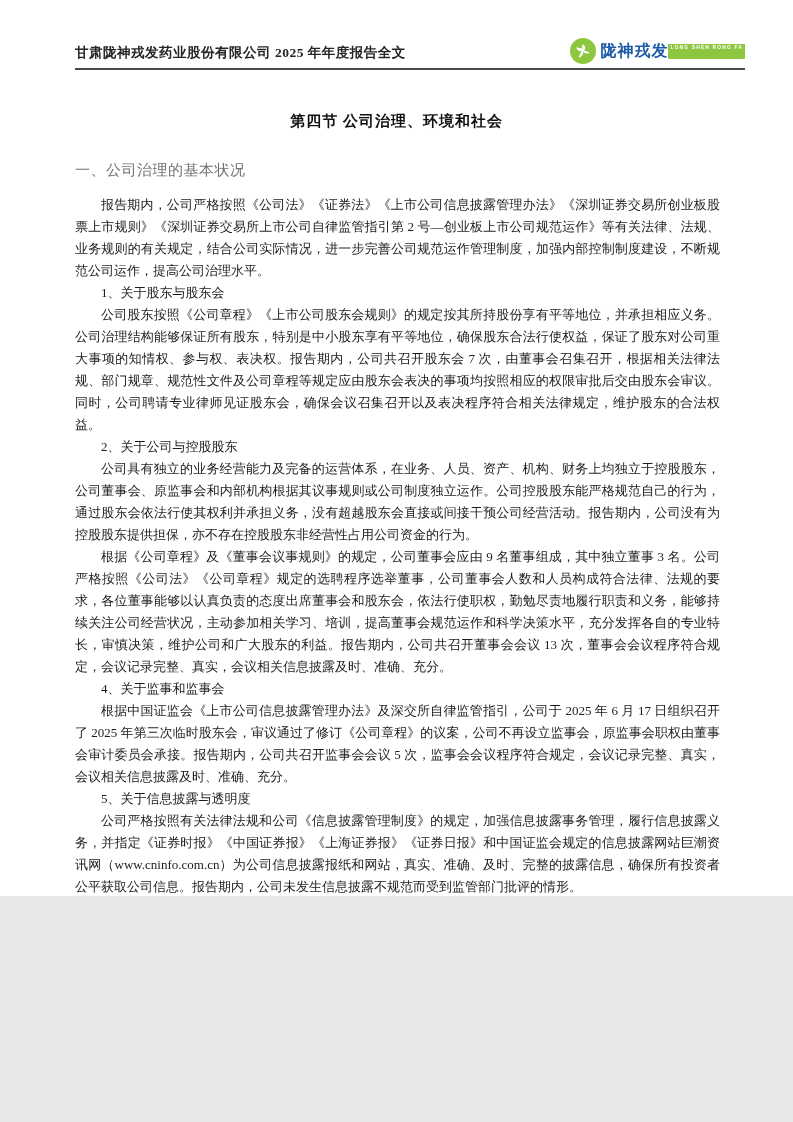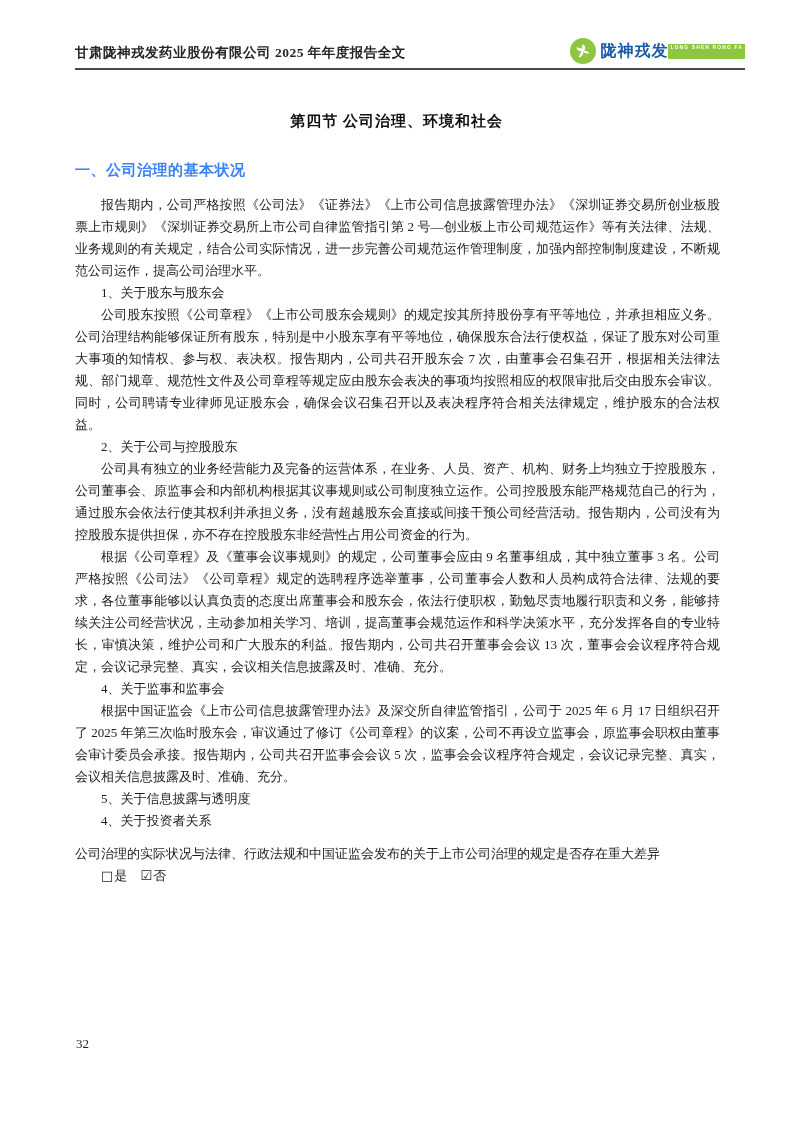--- a/index.html
+++ b/index.html
@@ -1,19 +1,19 @@
 <!DOCTYPE html>
 <html><head>
 <meta charset="utf-8">
 <style>
   * { margin:0; padding:0; box-sizing:border-box; }
   html,body { background:#e8e8e8; }
   .page {
     position:relative;
-    width:793px; height:1122px;
+    width:793px; height:896px;
     margin:0 auto;
     background:#ffffff;
     font-family:"Liberation Serif","DejaVu Serif",serif;
     color:#1c1c1c;
     overflow:hidden;
   }
   
   .header {
     position:absolute; top:38px; left:75px; right:48px;
     display:flex; justify-content:space-between; align-items:flex-end;
@@ -45,21 +45,21 @@
   }
   
   .main-title {
     margin-top:112px;
     text-align:center;
     font-size:15px; font-weight:bold; color:#111;
     letter-spacing:1px;
   }
   .section-heading {
     margin:30px 73px 0 75px;
-    font-size:15px; font-weight:bold; color:#3b82f6;
+    font-size:15px; font-weight:normal; color:#737373;
     letter-spacing:0.5px;
   }
   .body-text {
     margin:14px 73px 0 75px;
     font-size:13px; line-height:22px;
     text-align:justify;
     color:#1c1c1c;
   }
   .body-text p { text-indent:2em; }
   .body-text p.subheading { font-weight:normal; }
@@ -100,20 +100,21 @@
   <div class="body-text">
     <p>报告期内，公司严格按照《公司法》《证券法》《上市公司信息披露管理办法》《深圳证券交易所创业板股票上市规则》《深圳证券交易所上市公司自律监管指引第 2 号—创业板上市公司规范运作》等有关法律、法规、业务规则的有关规定，结合公司实际情况，进一步完善公司规范运作管理制度，加强内部控制制度建设，不断规范公司运作，提高公司治理水平。</p>
     <p class="subheading">1、关于股东与股东会</p>
     <p>公司股东按照《公司章程》《上市公司股东会规则》的规定按其所持股份享有平等地位，并承担相应义务。公司治理结构能够保证所有股东，特别是中小股东享有平等地位，确保股东合法行使权益，保证了股东对公司重大事项的知情权、参与权、表决权。报告期内，公司共召开股东会 7 次，由董事会召集召开，根据相关法律法规、部门规章、规范性文件及公司章程等规定应由股东会表决的事项均按照相应的权限审批后交由股东会审议。同时，公司聘请专业律师见证股东会，确保会议召集召开以及表决程序符合相关法律规定，维护股东的合法权益。</p>
     <p class="subheading">2、关于公司与控股股东</p>
     <p>公司具有独立的业务经营能力及完备的运营体系，在业务、人员、资产、机构、财务上均独立于控股股东，公司董事会、原监事会和内部机构根据其议事规则或公司制度独立运作。公司控股股东能严格规范自己的行为，通过股东会依法行使其权利并承担义务，没有超越股东会直接或间接干预公司经营活动。报告期内，公司没有为控股股东提供担保，亦不存在控股股东非经营性占用公司资金的行为。</p>
     <p>根据《公司章程》及《董事会议事规则》的规定，公司董事会应由 9 名董事组成，其中独立董事 3 名。公司严格按照《公司法》《公司章程》规定的选聘程序选举董事，公司董事会人数和人员构成符合法律、法规的要求，各位董事能够以认真负责的态度出席董事会和股东会，依法行使职权，勤勉尽责地履行职责和义务，能够持续关注公司经营状况，主动参加相关学习、培训，提高董事会规范运作和科学决策水平，充分发挥各自的专业特长，审慎决策，维护公司和广大股东的利益。报告期内，公司共召开董事会会议 13 次，董事会会议程序符合规定，会议记录完整、真实，会议相关信息披露及时、准确、充分。</p>
     <p class="subheading">4、关于监事和监事会</p>
     <p>根据中国证监会《上市公司信息披露管理办法》及深交所自律监管指引，公司于 2025 年 6 月 17 日组织召开了 2025 年第三次临时股东会，审议通过了修订《公司章程》的议案，公司不再设立监事会，原监事会职权由董事会审计委员会承接。报告期内，公司共召开监事会会议 5 次，监事会会议程序符合规定，会议记录完整、真实，会议相关信息披露及时、准确、充分。</p>
     <p class="subheading">5、关于信息披露与透明度</p>
+    <p>公司严格按照有关法律法规和公司《信息披露管理制度》的规定，加强信息披露事务管理，履行信息披露义务，并指定《证券时报》《中国证券报》《上海证券报》《证券日报》和中国证监会规定的信息披露网站巨潮资讯网（www.cninfo.com.cn）为公司信息披露报纸和网站，真实、准确、及时、完整的披露信息，确保所有投资者公平获取公司信息。报告期内，公司未发生信息披露不规范而受到监管部门批评的情形。</p>
     <p class="subheading">4、关于投资者关系</p>
 
     <p class="question">公司治理的实际状况与法律、行政法规和中国证监会发布的关于上市公司治理的规定是否存在重大差异</p>
 
     <p class="checkbox-row">
       <span class="checkbox-option"><span class="cb-symbol">□</span><span>是</span></span>
       <span class="checkbox-option"><span class="cb-symbol">☑</span><span>否</span></span>
     </p>
   </div>
 

